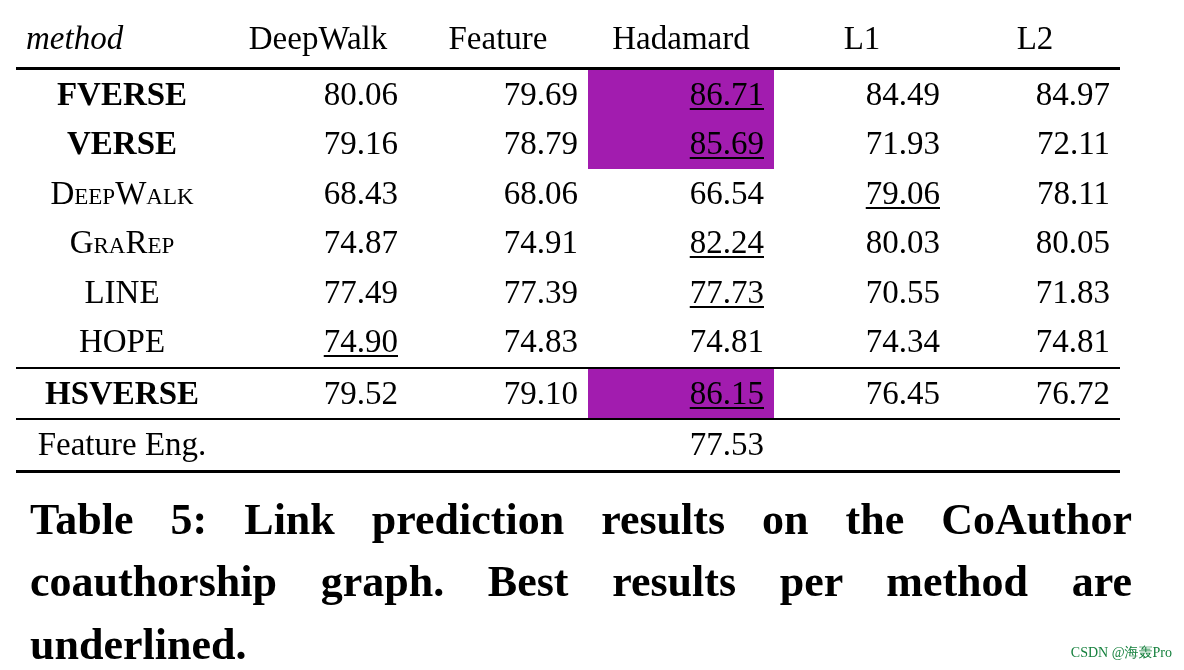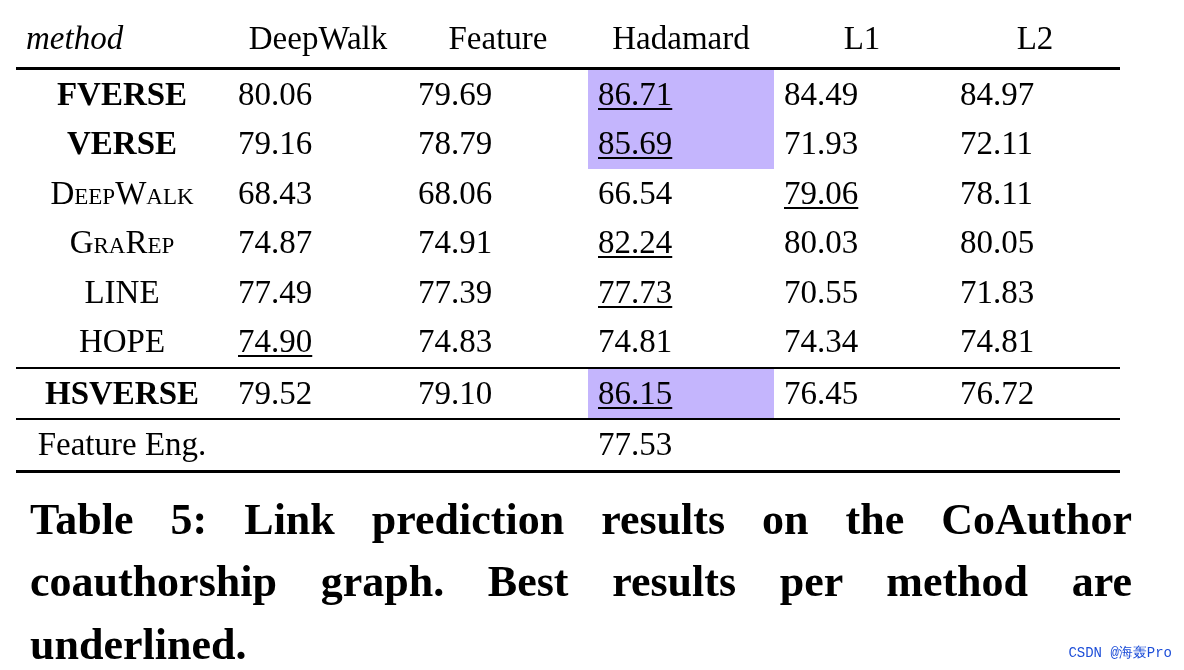--- a/index.html
+++ b/index.html
@@ -56,25 +56,25 @@
   .rule-top td, .rule-top th { border-top: 3px solid #000; }
   .rule-mid td, .rule-mid th { border-top: 2px solid #000; }
   .rule-thin td, .rule-thin th { border-top: 2px solid #000; }
 
   td.method {
     text-align: center;
     padding-left: 18px;
     white-space: nowrap;
   }
   td.num {
-    text-align: left;
+    text-align: right;
     white-space: nowrap;
   }
   .hl {
-    background: #c4b5fd;
+    background: #a21caf;
   }
   .u {
     text-decoration: underline;
     text-underline-offset: 3px;
     text-decoration-thickness: 2px;
   }
   .bold { font-weight: bold; }
   
   .sc {
     font-variant: small-caps;
@@ -88,23 +88,23 @@
     font-size: 44px;
     font-weight: bold;
     line-height: 1.42;
     text-align: justify;
     text-justify: inter-word;
   }
   .watermark {
     position: absolute;
     right: 12px;
     bottom: 8px;
-    font-family: Liberation Mono, monospace;
+    font-family: Liberation Serif, serif;
     font-size: 14px;
-    color: #1d4ed8;
+    color: #15803d;
   }
 </style>
 </head>
 <body>
 
 <div class="page">
 
   <table class="results">
     <colgroup>
       <col class="c-method">

